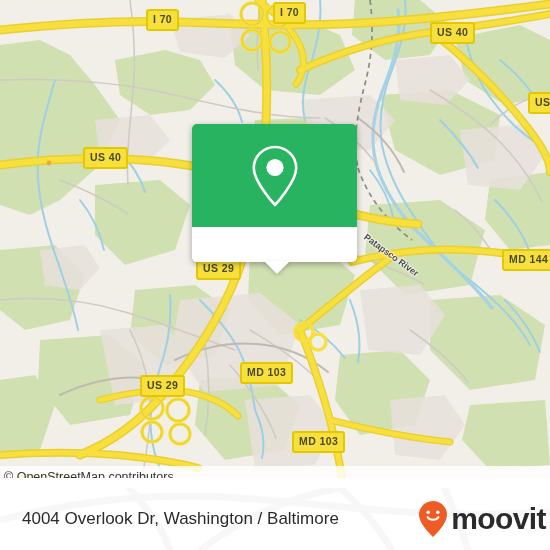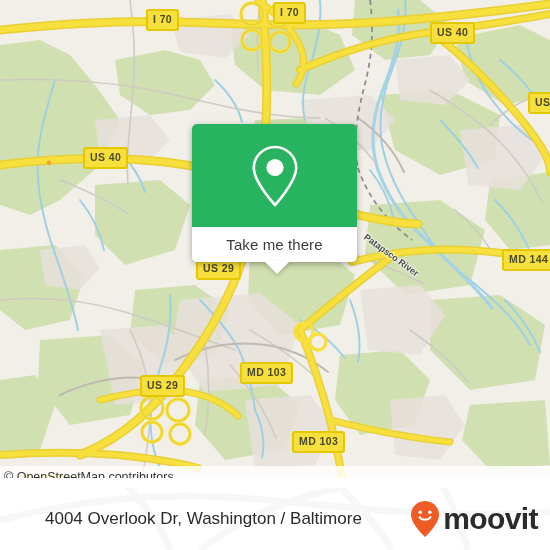--- a/index.html
+++ b/index.html
@@ -93,24 +93,24 @@
 
   
   .footer{
     position:absolute;left:0;top:488px;width:550px;height:62px;
     background:#fff;overflow:hidden;
   }
   .footer-watermark{position:absolute;left:0;top:-488px;opacity:.05;}
   .footer-title{
     position:absolute;left:22px;top:0;height:62px;
     display:flex;align-items:center;
-    font-size:17px;color:#2b2b2b;white-space:nowrap;margin-left:23px;
+    font-size:17px;color:#2b2b2b;white-space:nowrap;
   }
   .logo{
-    position:absolute;right:12px;top:0;height:62px;
+    position:absolute;right:4px;top:0;height:62px;
     display:flex;align-items:center;gap:3px;
   }
   .logo-word{
     font-size:30px;color:#2b2b2b;font-weight:bold;letter-spacing:-.6px;
     line-height:1;
   }
 </style>
 </head>
 <body>
 
@@ -306,21 +306,20 @@
   </div>
 
   <div class="callout">
     <div class="callout-head">
       <svg width="52" height="64" viewBox="0 0 52 64">
         <path d="M26 3 C14.3 3 4.8 12.4 4.8 24 C4.8 38 26 61 26 61 C26 61 47.2 38 47.2 24 C47.2 12.4 37.7 3 26 3 Z" fill="none" stroke="#ffffff" stroke-width="2.6" stroke-linejoin="round"></path>
         <circle cx="26" cy="23.5" r="8.6" fill="#ffffff"></circle>
       </svg>
     </div>
     <div class="callout-body">
-      <span class="callout-label">Take me there</span>
       <span class="callout-tail"></span>
     </div>
   </div>
 
   <div class="footer">
     <svg class="footer-watermark" width="550" height="550" viewBox="0 0 550 550">
       <g fill="none" stroke="#7a7a7a" stroke-width="7">
         <path d="M0,520 C80,500 160,492 240,498 C330,504 420,520 550,512"></path>
         <path d="M120,478 C140,500 160,522 170,550"></path>
         <path d="M330,478 C352,498 374,520 392,550"></path>

